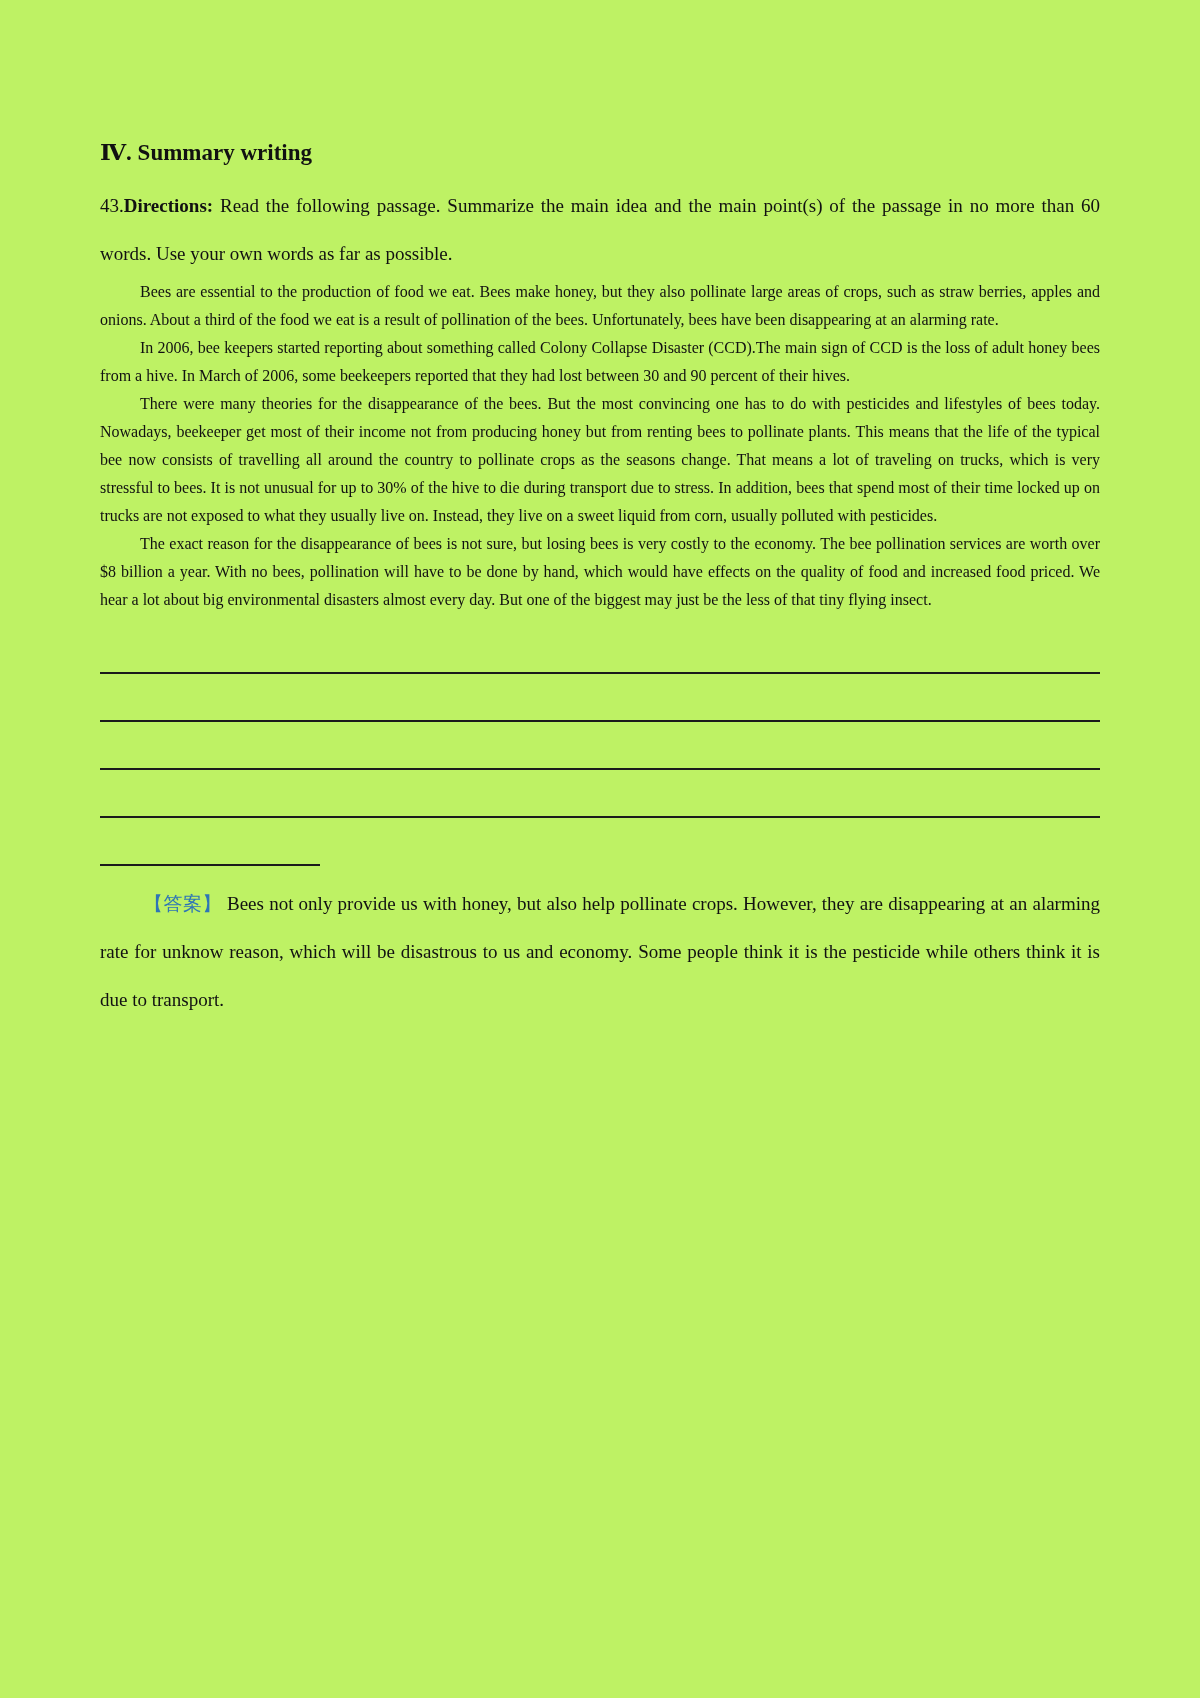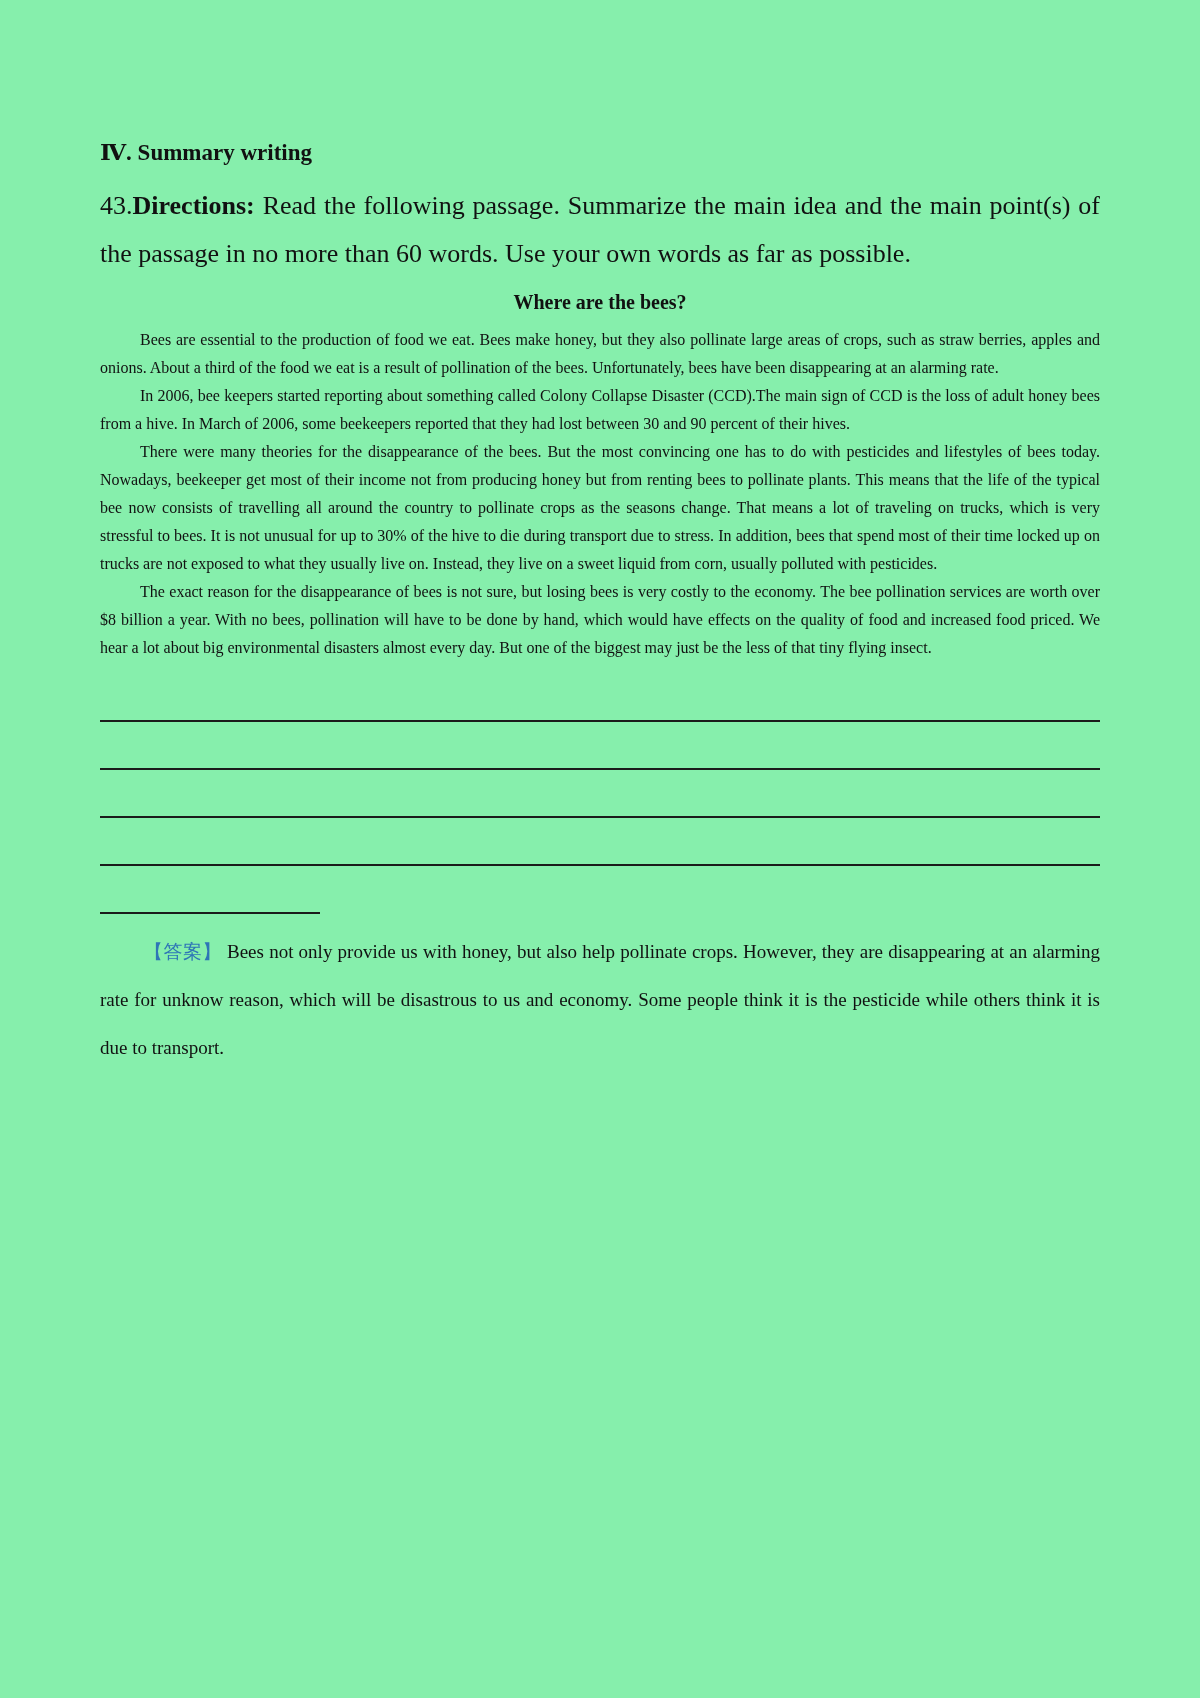--- a/index.html
+++ b/index.html
@@ -4,37 +4,37 @@
 <style>
   html, body {
     margin: 0;
     padding: 0;
     background: #ffffff;
   }
   .page {
     position: relative;
     width: 1200px;
     height: 1698px;
-    background: #86efac;
+    background: #bef264;
     font-family: "Liberation Serif", "DejaVu Serif", serif;
     color: #111111;
     box-sizing: border-box;
   }
   .content {
     padding: 138px 100px 0 100px;
     box-sizing: border-box;
   }
   .section-heading {
     font-size: 23px;
     font-weight: bold;
     line-height: 30px;
     margin: 0 0 14px 0;
   }
   .directions {
-    font-size: 26px;
+    font-size: 19px;
     line-height: 48px;
     text-align: justify;
     margin: 0;
   }
   .directions .bold { font-weight: bold; }
   .passage-title {
     font-size: 20px;
     font-weight: bold;
     text-align: center;
     line-height: 48px;
@@ -71,21 +71,20 @@
 </head>
 <body>
 
 <div class="page">
   <div class="content">
 
     <h1 class="section-heading">Ⅳ. Summary writing</h1>
 
     <p class="directions"><span>43.</span><span class="bold">Directions:</span><span> Read the following passage. Summarize the main idea and the main point(s) of the passage in no more than 60 words. Use your own words as far as possible.</span></p>
 
-    <p class="passage-title">Where are the bees?</p>
 
     <div class="passage">
       <p>Bees are essential to the production of food we eat. Bees make honey, but they also pollinate large areas of crops, such as straw berries, apples and onions. About a third of the food we eat is a result of pollination of the bees. Unfortunately, bees have been disappearing at an alarming rate.</p>
       <p>In 2006, bee keepers started reporting about something called Colony Collapse Disaster (CCD).The main sign of CCD is the loss of adult honey bees from a hive. In March of 2006, some beekeepers reported that they had lost between 30 and 90 percent of their hives.</p>
       <p>There were many theories for the disappearance of the bees. But the most convincing one has to do with pesticides and lifestyles of bees today. Nowadays, beekeeper get most of their income not from producing honey but from renting bees to pollinate plants. This means that the life of the typical bee now consists of travelling all around the country to pollinate crops as the seasons change. That means a lot of traveling on trucks, which is very stressful to bees. It is not unusual for up to 30% of the hive to die during transport due to stress. In addition, bees that spend most of their time locked up on trucks are not exposed to what they usually live on. Instead, they live on a sweet liquid from corn, usually polluted with pesticides.</p>
       <p>The exact reason for the disappearance of bees is not sure, but losing bees is very costly to the economy. The bee pollination services are worth over $8 billion a year. With no bees, pollination will have to be done by hand, which would have effects on the quality of food and increased food priced. We hear a lot about big environmental disasters almost every day. But one of the biggest may just be the less of that tiny flying insect.</p>
     </div>
 
     <div class="blank-lines">
       <div class="blank-line"></div>

